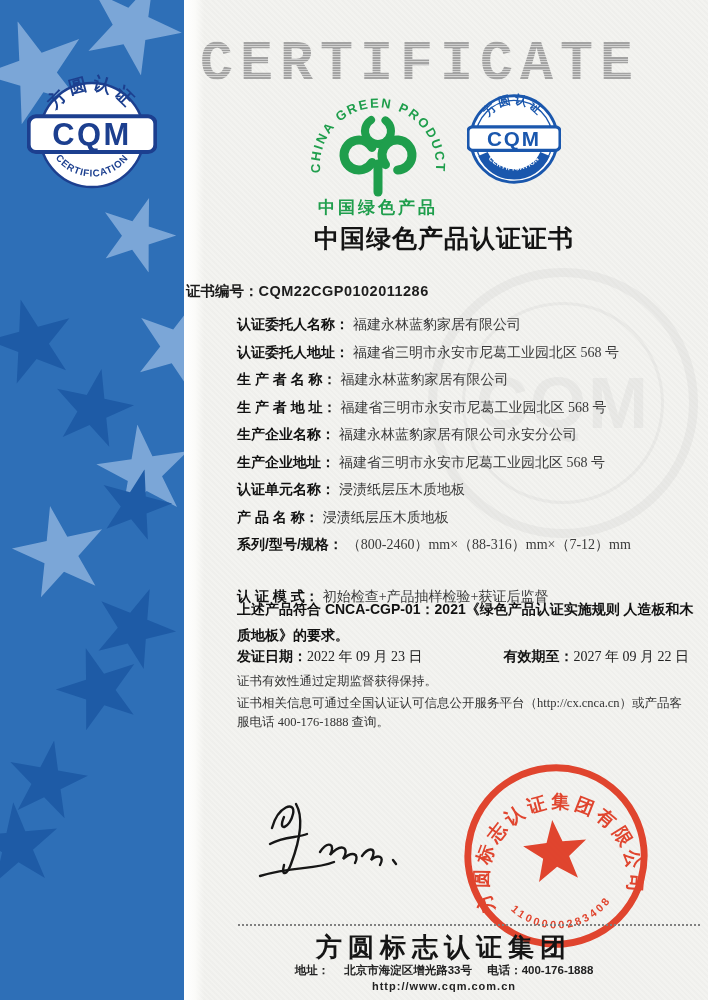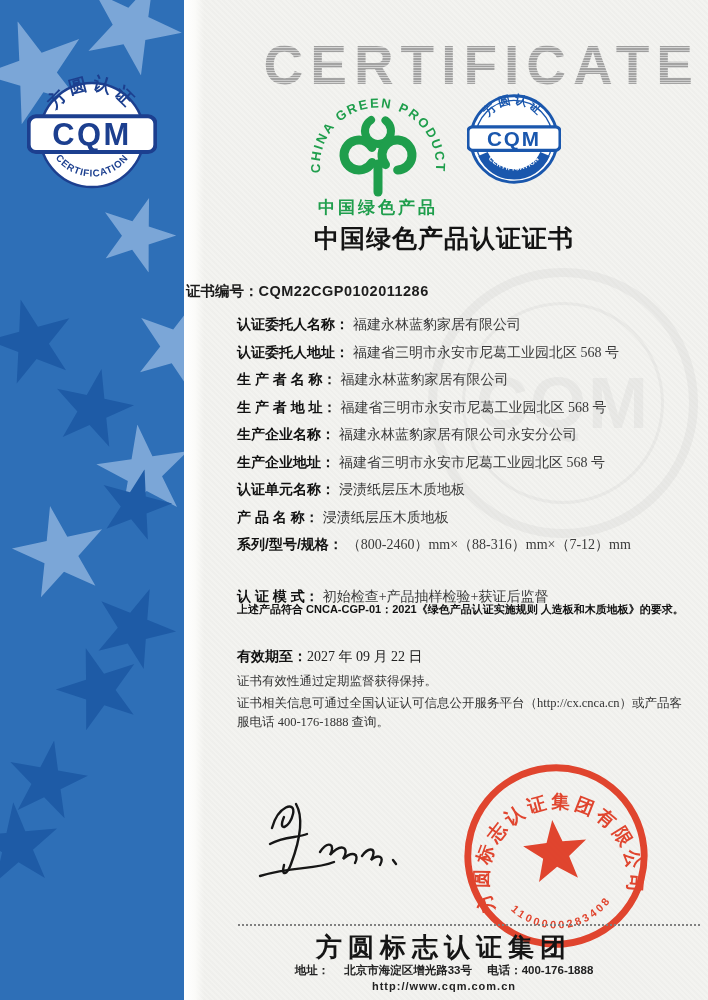--- a/index.html
+++ b/index.html
@@ -13,22 +13,22 @@
   .sidebar{position:absolute; left:0; top:0; width:184px; height:1000px; background:#2e6fb7; overflow:hidden;}
   .edge{position:absolute; left:184px; top:0; width:20px; height:1000px;
     background:linear-gradient(90deg,#ffffff, #fbfbf9 55%, rgba(243,243,240,0));}
   .star{position:absolute;
     clip-path:polygon(50% 0%, 61% 35%, 98% 35%, 68% 57%, 79% 91%, 50% 70%, 21% 91%, 32% 57%, 2% 35%, 39% 35%);}
   .star.light{background:#7ba6d7;}
   .star.dark{background:#1e5ba6;}
   .cqm-seal{position:absolute; left:27px; top:70px;}
   
   .watermark{
-    position:absolute; left:200px; top:33px; width:500px; text-align:right;
-    font-family:Liberation Sans, sans-serif; font-weight:bold; font-size:55px; letter-spacing:7px;
+    position:absolute; left:200px; top:33px; width:500px; text-align:left;
+    font-family:Liberation Mono, monospace; font-weight:bold; font-size:55px; letter-spacing:7px;
     color:transparent;
     background:repeating-linear-gradient(0deg,#8a8a8a 0 1px,#c2c2c2 1px 2px,#919191 2px 4px,#cfcfcf 4px 5px);
     -webkit-background-clip:text; background-clip:text; opacity:.8; white-space:nowrap;
   }
   
   .logo-row{position:absolute; left:200px; top:84px; width:500px; display:flex; justify-content:center; align-items:flex-start; gap:14px; padding-right:36px; box-sizing:border-box;}
   
   .emboss{position:absolute; left:428px; top:268px; width:252px; height:252px; border-radius:50%;
     border:9px solid rgba(110,110,110,0.07); display:flex; align-items:center; justify-content:center;}
   .emboss-inner{width:196px;height:196px;border-radius:50%;border:3px solid rgba(110,110,110,0.06);
@@ -40,21 +40,21 @@
   .certno{position:absolute; left:186px; top:282px; width:516px; 
     font-size:14.5px; color:#1c1c1c;}
   .certno .lbl{font-family:"Liberation Serif", serif; font-weight:bold;}
   .certno .val{font-weight:bold; letter-spacing:.5px;}
   .fields{position:absolute; left:237px; top:311px; width:456px;}
   .frow{height:27.5px; line-height:27.5px; white-space:nowrap; font-size:14px;}
   .frow.spaced{margin-top:24px;}
   .flabel{font-weight:bold; color:#111;}
   .fvalue{font-family:"Liberation Serif", serif; color:#3a3a3a; padding-left:4px;}
   .statement{position:absolute; left:237px; top:596px; width:458px;
-    font-weight:bold; font-size:11px; color:#111; line-height:26px;}
+    font-weight:bold; font-size:14px; color:#111; line-height:26px;}
   .dates{position:absolute; left:237px; top:648px; width:452px; display:flex; justify-content:space-between; font-size:14px;}
   .dates .dlbl{font-weight:bold; color:#111;}
   .dates .dval{font-family:"Liberation Serif", serif; color:#222;}
   .notes{position:absolute; left:237px; top:672px; width:452px;
     font-family:"Liberation Serif", serif; font-size:12.5px; color:#333; line-height:19.5px;}
   .notes .note{margin:0 0 2px 0;}
   
   .signature{position:absolute; left:252px; top:788px;}
   .seal{position:absolute; left:458px; top:758px; transform:rotate(-6deg); opacity:.93;}
   
@@ -162,20 +162,23 @@
     <div class="frow"><span class="flabel">认证单元名称：</span><span class="fvalue">浸渍纸层压木质地板</span></div>
     <div class="frow"><span class="flabel">产 品 名 称：</span><span class="fvalue">浸渍纸层压木质地板</span></div>
     <div class="frow"><span class="flabel">系列/型号/规格：</span><span class="fvalue">（800-2460）mm×（88-316）mm×（7-12）mm</span></div>
     <div class="frow spaced"><span class="flabel">认 证 模 式：</span><span class="fvalue">初始检查+产品抽样检验+获证后监督</span></div>
   </div>
 
   <div class="statement">上述产品符合 CNCA-CGP-01：2021《绿色产品认证实施规则 人造板和木质地板》的要求。</div>
 
   <div class="dates">
     <div>
+      <span class="dlbl">发证日期：</span><span class="dval">2022 年 09 月 23 日</span>
+    </div>
+    <div>
       <span class="dlbl">有效期至：</span><span class="dval">2027 年 09 月 22 日</span>
     </div>
   </div>
 
   <div class="notes">
     <p class="note">证书有效性通过定期监督获得保持。</p>
     <p class="note">证书相关信息可通过全国认证认可信息公开服务平台（http://cx.cnca.cn）或产品客服电话 400-176-1888 查询。</p>
   </div>
 
   <svg class="signature" width="165" height="105" viewBox="0 0 165 105">

